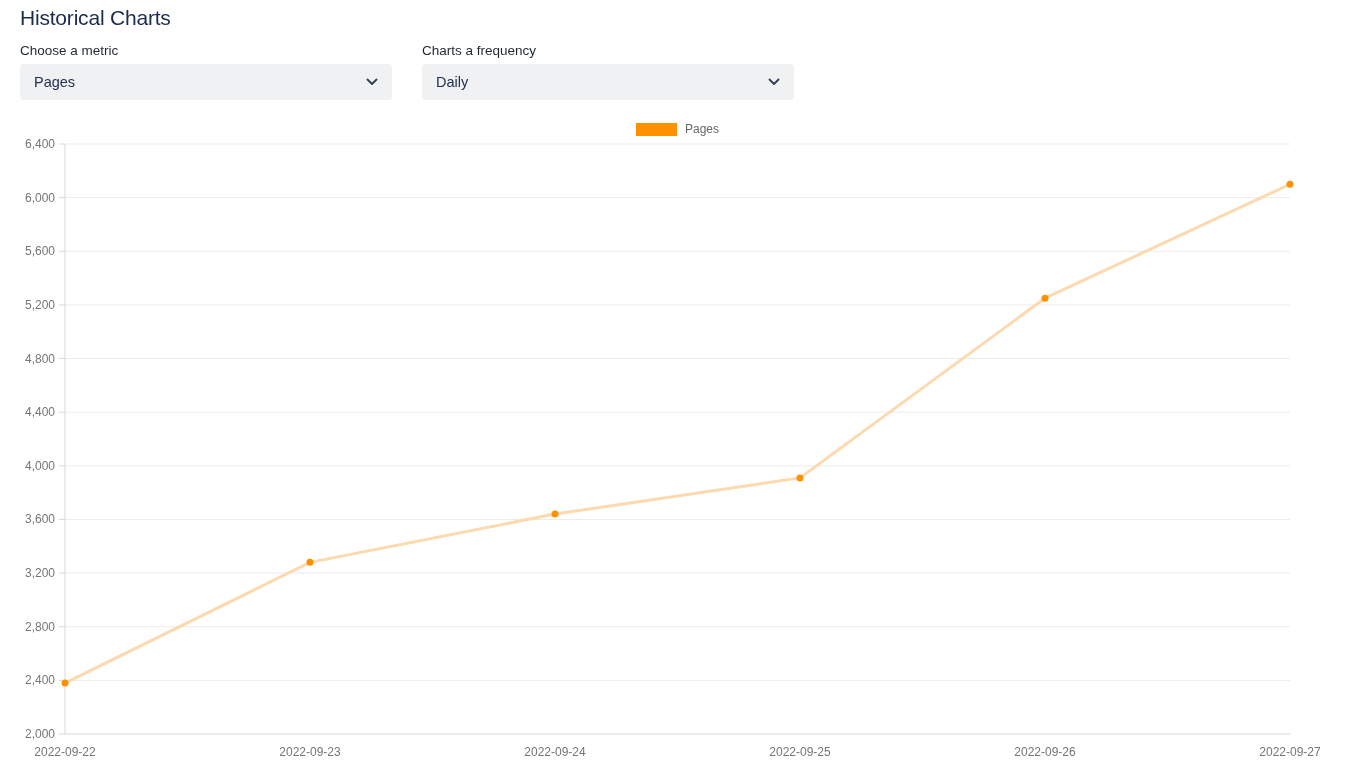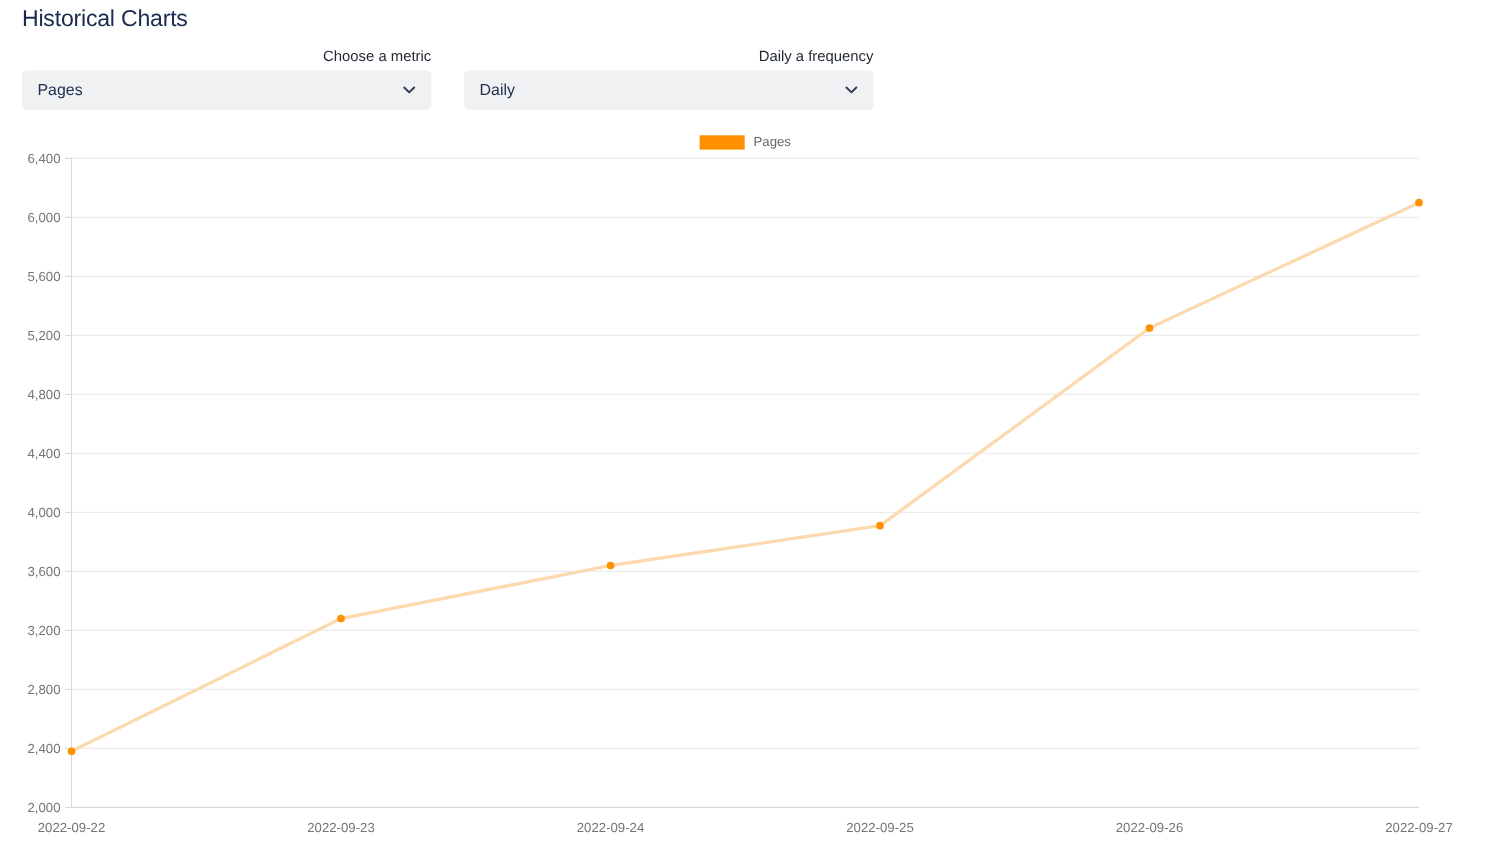--- a/index.html
+++ b/index.html
@@ -15,21 +15,21 @@
     line-height: 24px;
     font-weight: 400;
     color: #1b2b4e;
     letter-spacing: -0.2px;
   }
   .controls {
     display: flex;
     gap: 30px;
     margin: 13px 0 0 20px;
   }
-  .control-group { width: 372px; text-align: right; }
+  .control-group { width: 372px; }
   .control-label {
     display: block;
     font-size: 13.5px;
     line-height: 16px;
     color: #1f2733;
     margin-bottom: 5px;
   }
   .select-box {
     height: 36px;
     width: 372px;
@@ -100,21 +100,21 @@
     <div class="select-box">
       <span class="select-value">Pages</span>
       <span class="chevron">
         <svg width="12" height="8" viewBox="0 0 12 8">
             <path d="M1.5 1.5 L6 6 L10.5 1.5" fill="none" stroke="#2f3d57" stroke-width="1.8" stroke-linecap="round" stroke-linejoin="round"></path>
           </svg>
       </span>
     </div>
   </div>
   <div class="control-group">
-    <span class="control-label">Daily a frequency</span>
+    <span class="control-label">Charts a frequency</span>
     <div class="select-box">
       <span class="select-value">Daily</span>
       <span class="chevron">
         <svg width="12" height="8" viewBox="0 0 12 8">
             <path d="M1.5 1.5 L6 6 L10.5 1.5" fill="none" stroke="#2f3d57" stroke-width="1.8" stroke-linecap="round" stroke-linejoin="round"></path>
           </svg>
       </span>
     </div>
   </div>
 </div>

